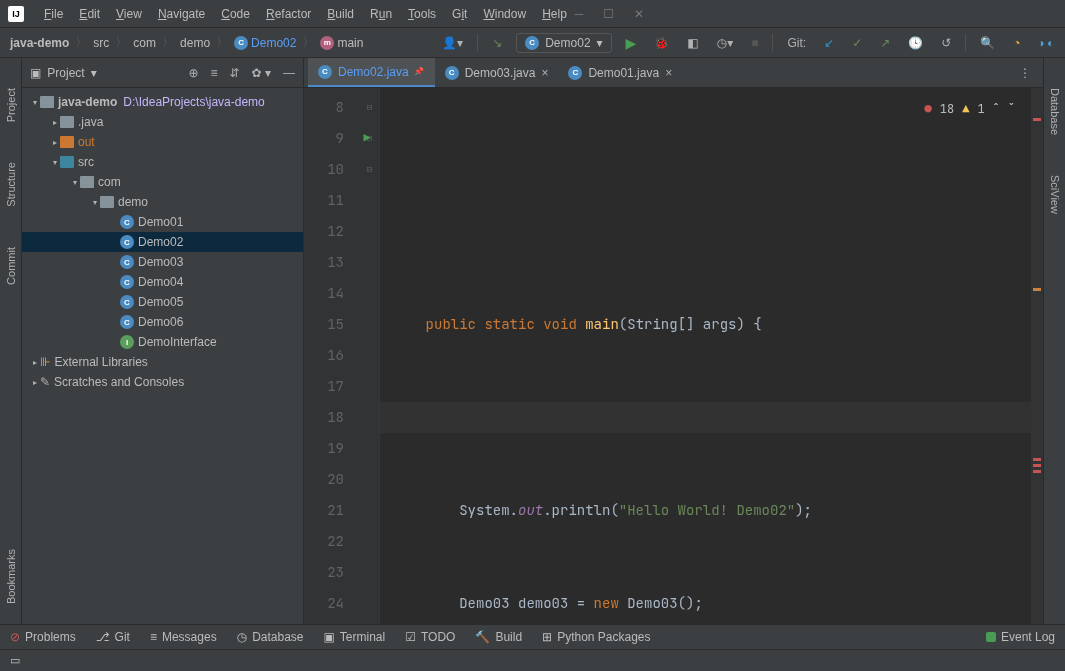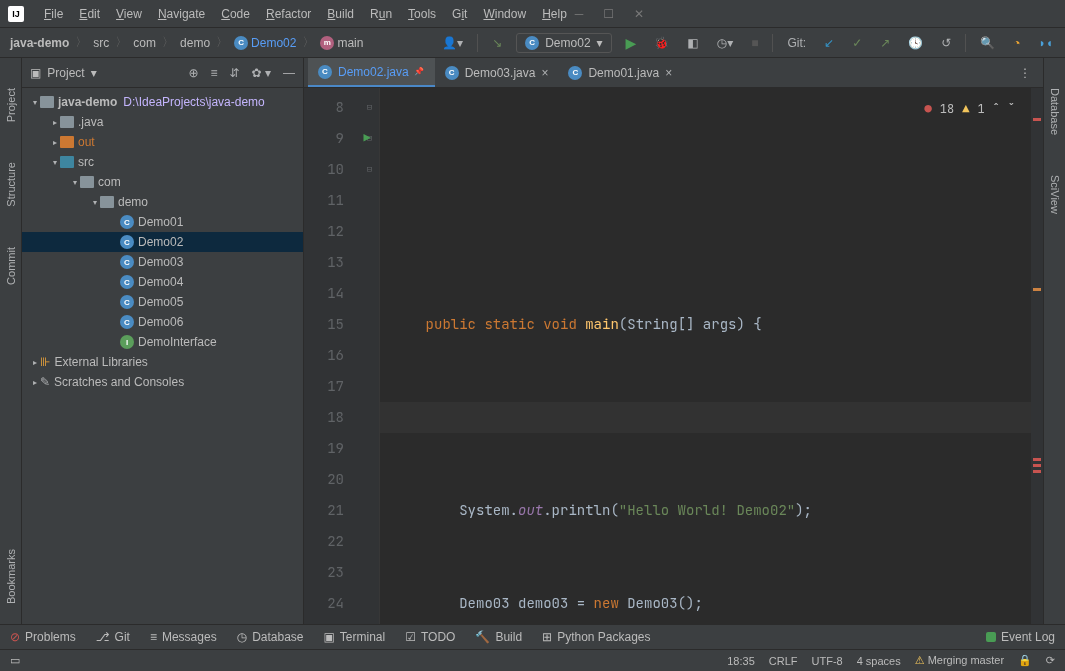--- a/index.html
+++ b/index.html
@@ -363,23 +363,14 @@
     <span class="bt-item">🔨 <span>Build</span></span>
     <span class="bt-item">⊞ <span>Python Packages</span></span>
     <span class="bt-item bt-end">
         <span class="green-sq"></span> 
         <span>Event Log</span>
       </span>
   </div>
 
   <div class="statusbar">
     <span>▭</span>
-    <div class="sb-right">
-      <span>18:35</span>
-      <span>CRLF</span>
-      <span>UTF-8</span>
-      <span>4 spaces</span>
-      <span><span style="color:#f2c55c">⚠</span> <span>Merging master</span></span>
-      <span>🔒</span>
-      <span>⟳</span>
-    </div>
   </div>
 </div>
 
 </body></html>

